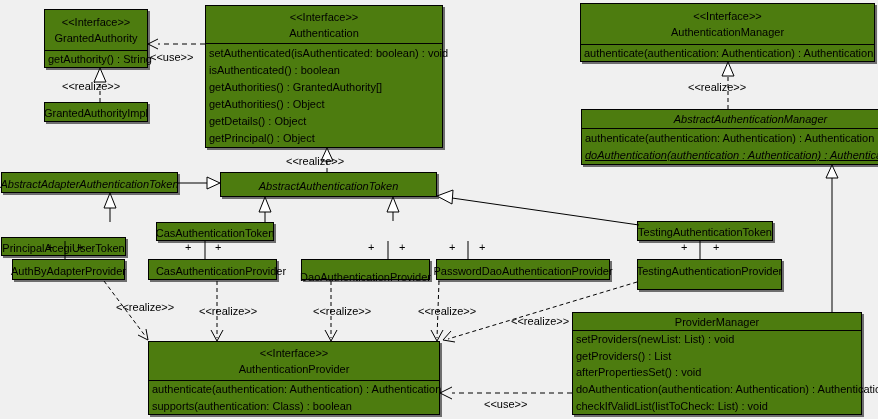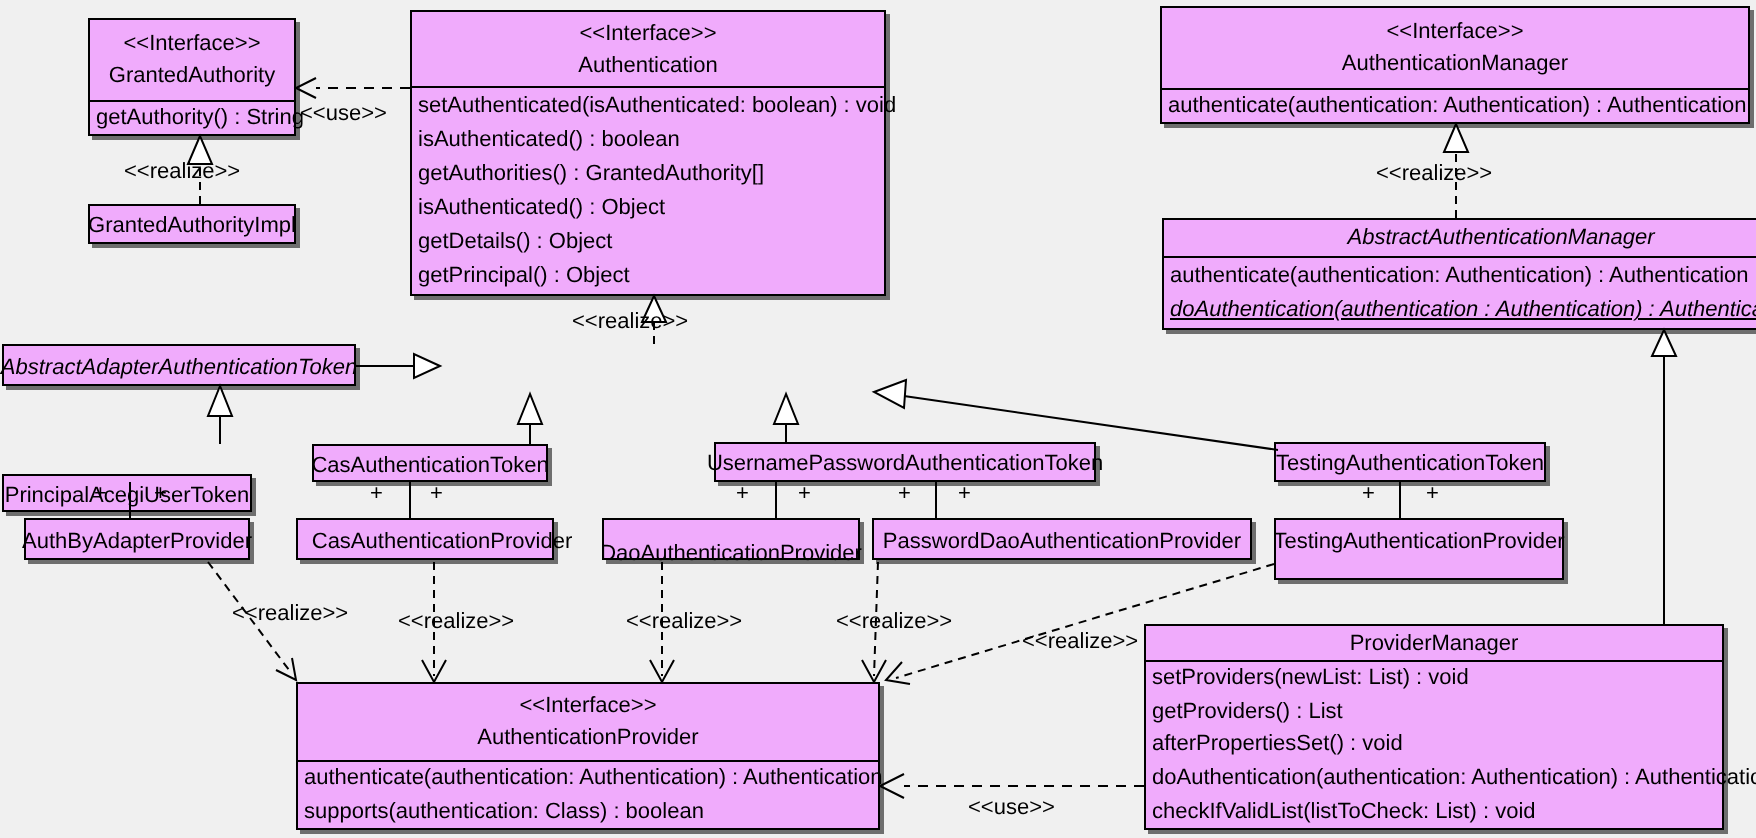--- a/index.html
+++ b/index.html
@@ -1,21 +1,21 @@
 <!DOCTYPE html>
 <html><head>
 <meta charset="utf-8">
 <style>
   html,body { margin:0; padding:0; background:#f0f0f0; }
   #diagram {
     position:relative; width:878px; height:419px; overflow:hidden;
     background:#f0f0f0; font-family:"Liberation Sans", sans-serif; color:#000;
   }
   .uml-class {
-    position:absolute; background:#f0abfc; border:1px solid #000;
+    position:absolute; background:#4d7c0f; border:1px solid #000;
     box-shadow:2px 2px 0 #6e6e6e; font-size:11px; box-sizing:border-box;
   }
   .uml-title {
     display:flex; flex-direction:column; justify-content:center; align-items:center;
     text-align:center; line-height:16px; overflow:visible; white-space:nowrap;
   }
   .uml-title.with-methods { border-bottom:1px solid #000; }
   .uml-name.italic { font-style:italic; }
   .uml-method {
     white-space:nowrap; overflow:visible; padding-left:3px;
@@ -49,21 +49,21 @@
     </div>
     <div class="uml-class" style="left: 205px; top: 5px; width: 238px; height: 143px;">
       <div class="uml-title with-methods" style="height: 37px;">
         <span>&lt;&lt;Interface&gt;&gt;</span>
         <span class="uml-name">Authentication</span>
       </div>
       <div>
         <div class="uml-method" style="height: 17.1667px;">setAuthenticated(isAuthenticated: boolean) : void</div>
         <div class="uml-method" style="height: 17.1667px;">isAuthenticated() : boolean</div>
         <div class="uml-method" style="height: 17.1667px;">getAuthorities() : GrantedAuthority[]</div>
-        <div class="uml-method" style="height: 17.1667px;">isAuthenticated() : Object</div>
+        <div class="uml-method" style="height: 17.1667px;">getAuthorities() : Object</div>
         <div class="uml-method" style="height: 17.1667px;">getDetails() : Object</div>
         <div class="uml-method" style="height: 17.1667px;">getPrincipal() : Object</div>
       </div>
     </div>
     <div class="uml-class" style="left: 580px; top: 3px; width: 295px; height: 59px;">
       <div class="uml-title with-methods" style="height: 40px;">
         <span>&lt;&lt;Interface&gt;&gt;</span>
         <span class="uml-name">AuthenticationManager</span>
       </div>
       <div>
@@ -77,56 +77,56 @@
       <div>
         <div class="uml-method" style="height: 17.5px;">authenticate(authentication: Authentication) : Authentication</div>
         <div class="uml-method italic underline" style="height: 17.5px;">doAuthentication(authentication : Authentication) : Authentication</div>
       </div>
     </div>
     <div class="uml-class" style="left: 1px; top: 172px; width: 177px; height: 21px;">
       <div class="uml-title" style="height: 21px; border-radius: 10px;">
         <span class="uml-name italic">AbstractAdapterAuthenticationToken</span>
       </div>
     </div>
+    <div class="uml-class" style="left: 220px; top: 172px; width: 217px; height: 25px;">
+      <div class="uml-title" style="height: 25px;">
+        <span class="uml-name italic">AbstractAuthenticationToken</span>
+      </div>
+    </div>
     <div class="uml-class" style="left: 1px; top: 237px; width: 125px; height: 19px;">
       <div class="uml-title" style="height: 19px;">
         <span class="uml-name">PrincipalAcegiUserToken</span>
       </div>
     </div>
     <div class="uml-class" style="left: 156px; top: 222px; width: 118px; height: 19px;">
       <div class="uml-title" style="height: 19px;">
         <span class="uml-name">CasAuthenticationToken</span>
       </div>
     </div>
-    <div class="uml-class" style="left: 357px; top: 221px; width: 191px; height: 20px;">
-      <div class="uml-title" style="height: 20px;">
-        <span class="uml-name">UsernamePasswordAuthenticationToken</span>
-      </div>
-    </div>
     <div class="uml-class" style="left: 637px; top: 221px; width: 136px; height: 20px;">
       <div class="uml-title" style="height: 20px;">
         <span class="uml-name">TestingAuthenticationToken</span>
       </div>
     </div>
     <div class="uml-class" style="left: 12px; top: 259px; width: 113px; height: 21px;">
       <div class="uml-title" style="height: 21px; text-align: center;">
         <span class="uml-name">AuthByAdapterProvider</span>
       </div>
     </div>
     <div class="uml-class" style="left: 148px; top: 259px; width: 129px; height: 21px; padding-left: 17px;">
       <div class="uml-title" style="height: 21px;">
         <span class="uml-name">CasAuthenticationProvider</span>
       </div>
     </div>
     <div class="uml-class" style="left: 301px; top: 259px; width: 129px; height: 21px;">
       <div class="uml-title" style="height: 33px;">
         <span class="uml-name">DaoAuthenticationProvider</span>
       </div>
     </div>
-    <div class="uml-class" style="left: 436px; top: 259px; width: 190px; height: 21px;">
+    <div class="uml-class" style="left: 436px; top: 259px; width: 174px; height: 21px;">
       <div class="uml-title" style="height: 21px;">
         <span class="uml-name">PasswordDaoAuthenticationProvider</span>
       </div>
     </div>
     <div class="uml-class" style="left: 637px; top: 259px; width: 145px; height: 31px;">
       <div class="uml-title" style="height: 21px;">
         <span class="uml-name">TestingAuthenticationProvider</span>
       </div>
     </div>
     <div class="uml-class" style="left: 148px; top: 341px; width: 292px; height: 74px;">

